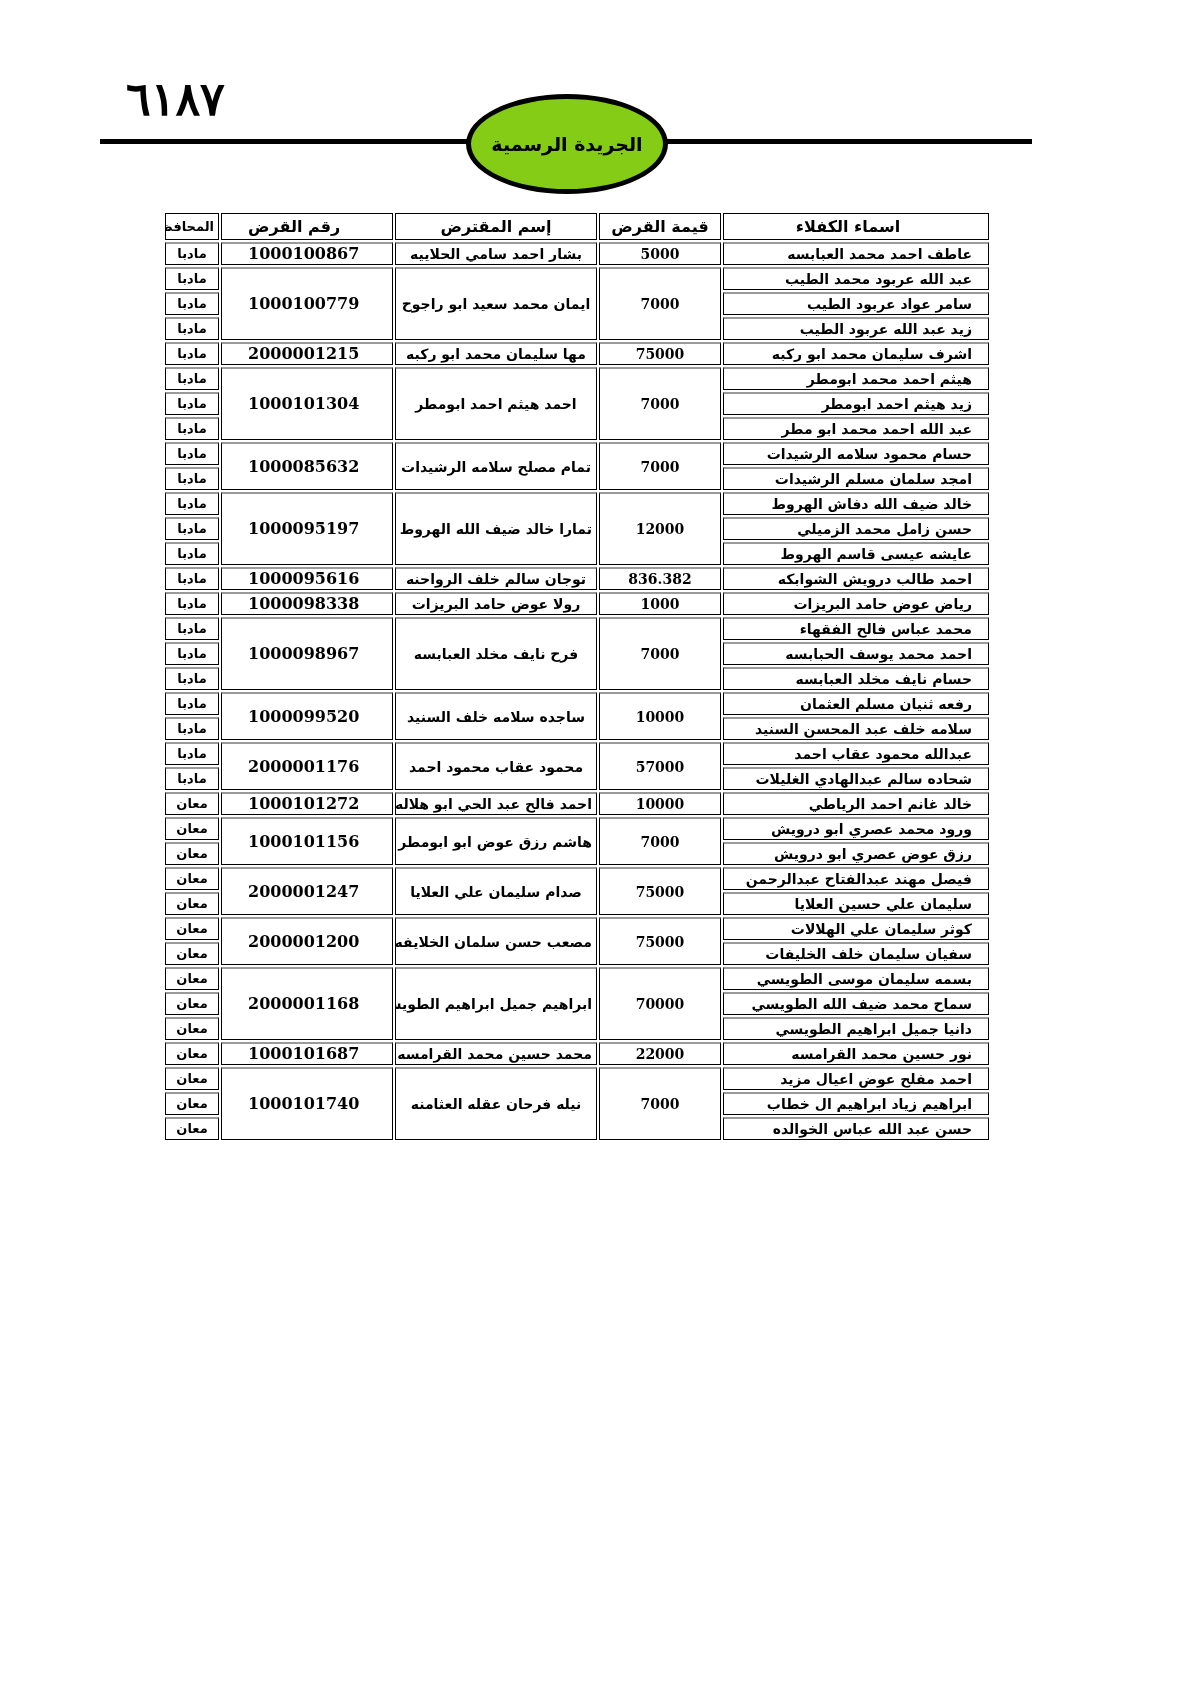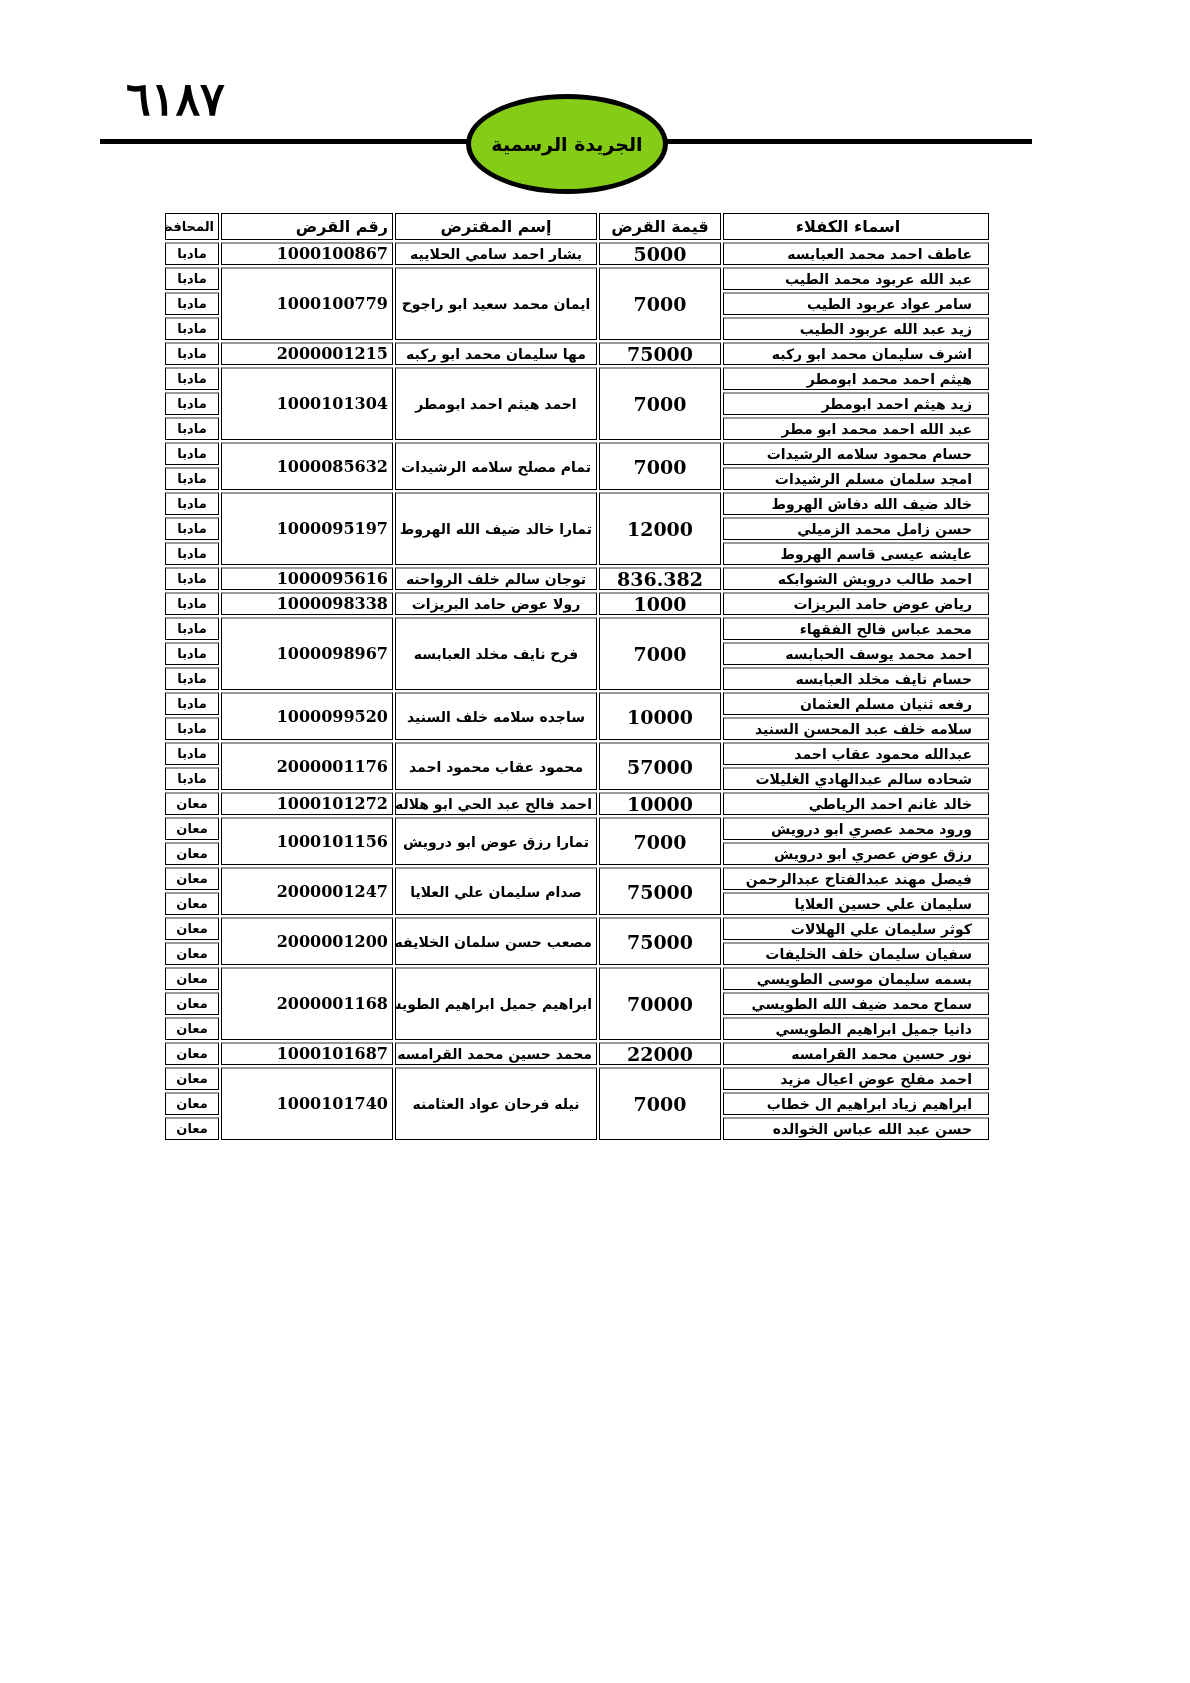--- a/index.html
+++ b/index.html
@@ -30,23 +30,23 @@
   }
   th,td{
     border:1px solid #000;border-top:2px solid #9a9a9a;
     background:#fff;font-weight:bold;vertical-align:middle;
     padding:1px 4px;white-space:nowrap;overflow:hidden;
   }
   th{height:23px;text-align:center;font-size:16px;border-top:1px solid #000;}
   td{height:17px;line-height:18px;font-size:14px;}
   .c-guar{width:240px;text-align:right;padding-right:16px;}
   th.c-guar{text-align:center;padding-right:20px;}
-  .c-amount{width:112px;text-align:center;font-family:"DejaVu Serif",serif;font-size:19px;}
+  .c-amount{width:112px;text-align:center;font-family:"DejaVu Serif",serif;font-size:14px;}
   .c-borrower{width:192px;text-align:center;}
-  .c-loan{width:140px;text-align:right;font-family:"DejaVu Serif",serif;font-size:16px;padding-left:26px;}
+  .c-loan{width:140px;text-align:left;font-family:"DejaVu Serif",serif;font-size:16px;padding-left:26px;}
   th.c-amount,th.c-loan{font-family:"DejaVu Sans",sans-serif;font-size:16px;}
   .c-gov{width:44px;text-align:center;font-size:13px;}
 </style>
 </head>
 <body>
 
 <div class="page-number">٦١٨٧</div>
 <div class="rule"></div>
 <div class="seal">
   <span>الجريدة الرسمية</span>
@@ -187,21 +187,21 @@
       <tr>
         <td class="c-guar">خالد غانم احمد الرياطي</td>
         <td class="c-amount">10000</td>
         <td class="c-borrower">احمد فالح عبد الحي ابو هلاله</td>
         <td class="c-loan">1000101272</td>
         <td class="c-gov">معان</td>
       </tr>
       <tr>
         <td class="c-guar">ورود محمد عصري ابو درويش</td>
         <td class="c-amount" rowspan="2">7000</td>
-        <td class="c-borrower" rowspan="2">تمارا رزق عوض ابو درويش</td>
+        <td class="c-borrower" rowspan="2">هاشم رزق عوض ابو ابومطر</td>
         <td class="c-loan" rowspan="2">1000101156</td>
         <td class="c-gov">معان</td>
       </tr>
       <tr>
         <td class="c-guar">رزق عوض عصري ابو درويش</td>
         <td class="c-gov">معان</td>
       </tr>
       <tr>
         <td class="c-guar">فيصل مهند عبدالفتاح عبدالرحمن</td>
         <td class="c-amount" rowspan="2">75000</td>
@@ -242,21 +242,21 @@
       <tr>
         <td class="c-guar">نور حسين محمد القرامسه</td>
         <td class="c-amount">22000</td>
         <td class="c-borrower">محمد حسين محمد القرامسه</td>
         <td class="c-loan">1000101687</td>
         <td class="c-gov">معان</td>
       </tr>
       <tr>
         <td class="c-guar">احمد مفلح عوض اعيال مزيد</td>
         <td class="c-amount" rowspan="3">7000</td>
-        <td class="c-borrower" rowspan="3">نيله فرحان عواد العثامنه</td>
+        <td class="c-borrower" rowspan="3">نيله فرحان عقله العثامنه</td>
         <td class="c-loan" rowspan="3">1000101740</td>
         <td class="c-gov">معان</td>
       </tr>
       <tr>
         <td class="c-guar">ابراهيم زياد ابراهيم ال خطاب</td>
         <td class="c-gov">معان</td>
       </tr>
       <tr>
         <td class="c-guar">حسن عبد الله عباس الخوالده</td>
         <td class="c-gov">معان</td>

